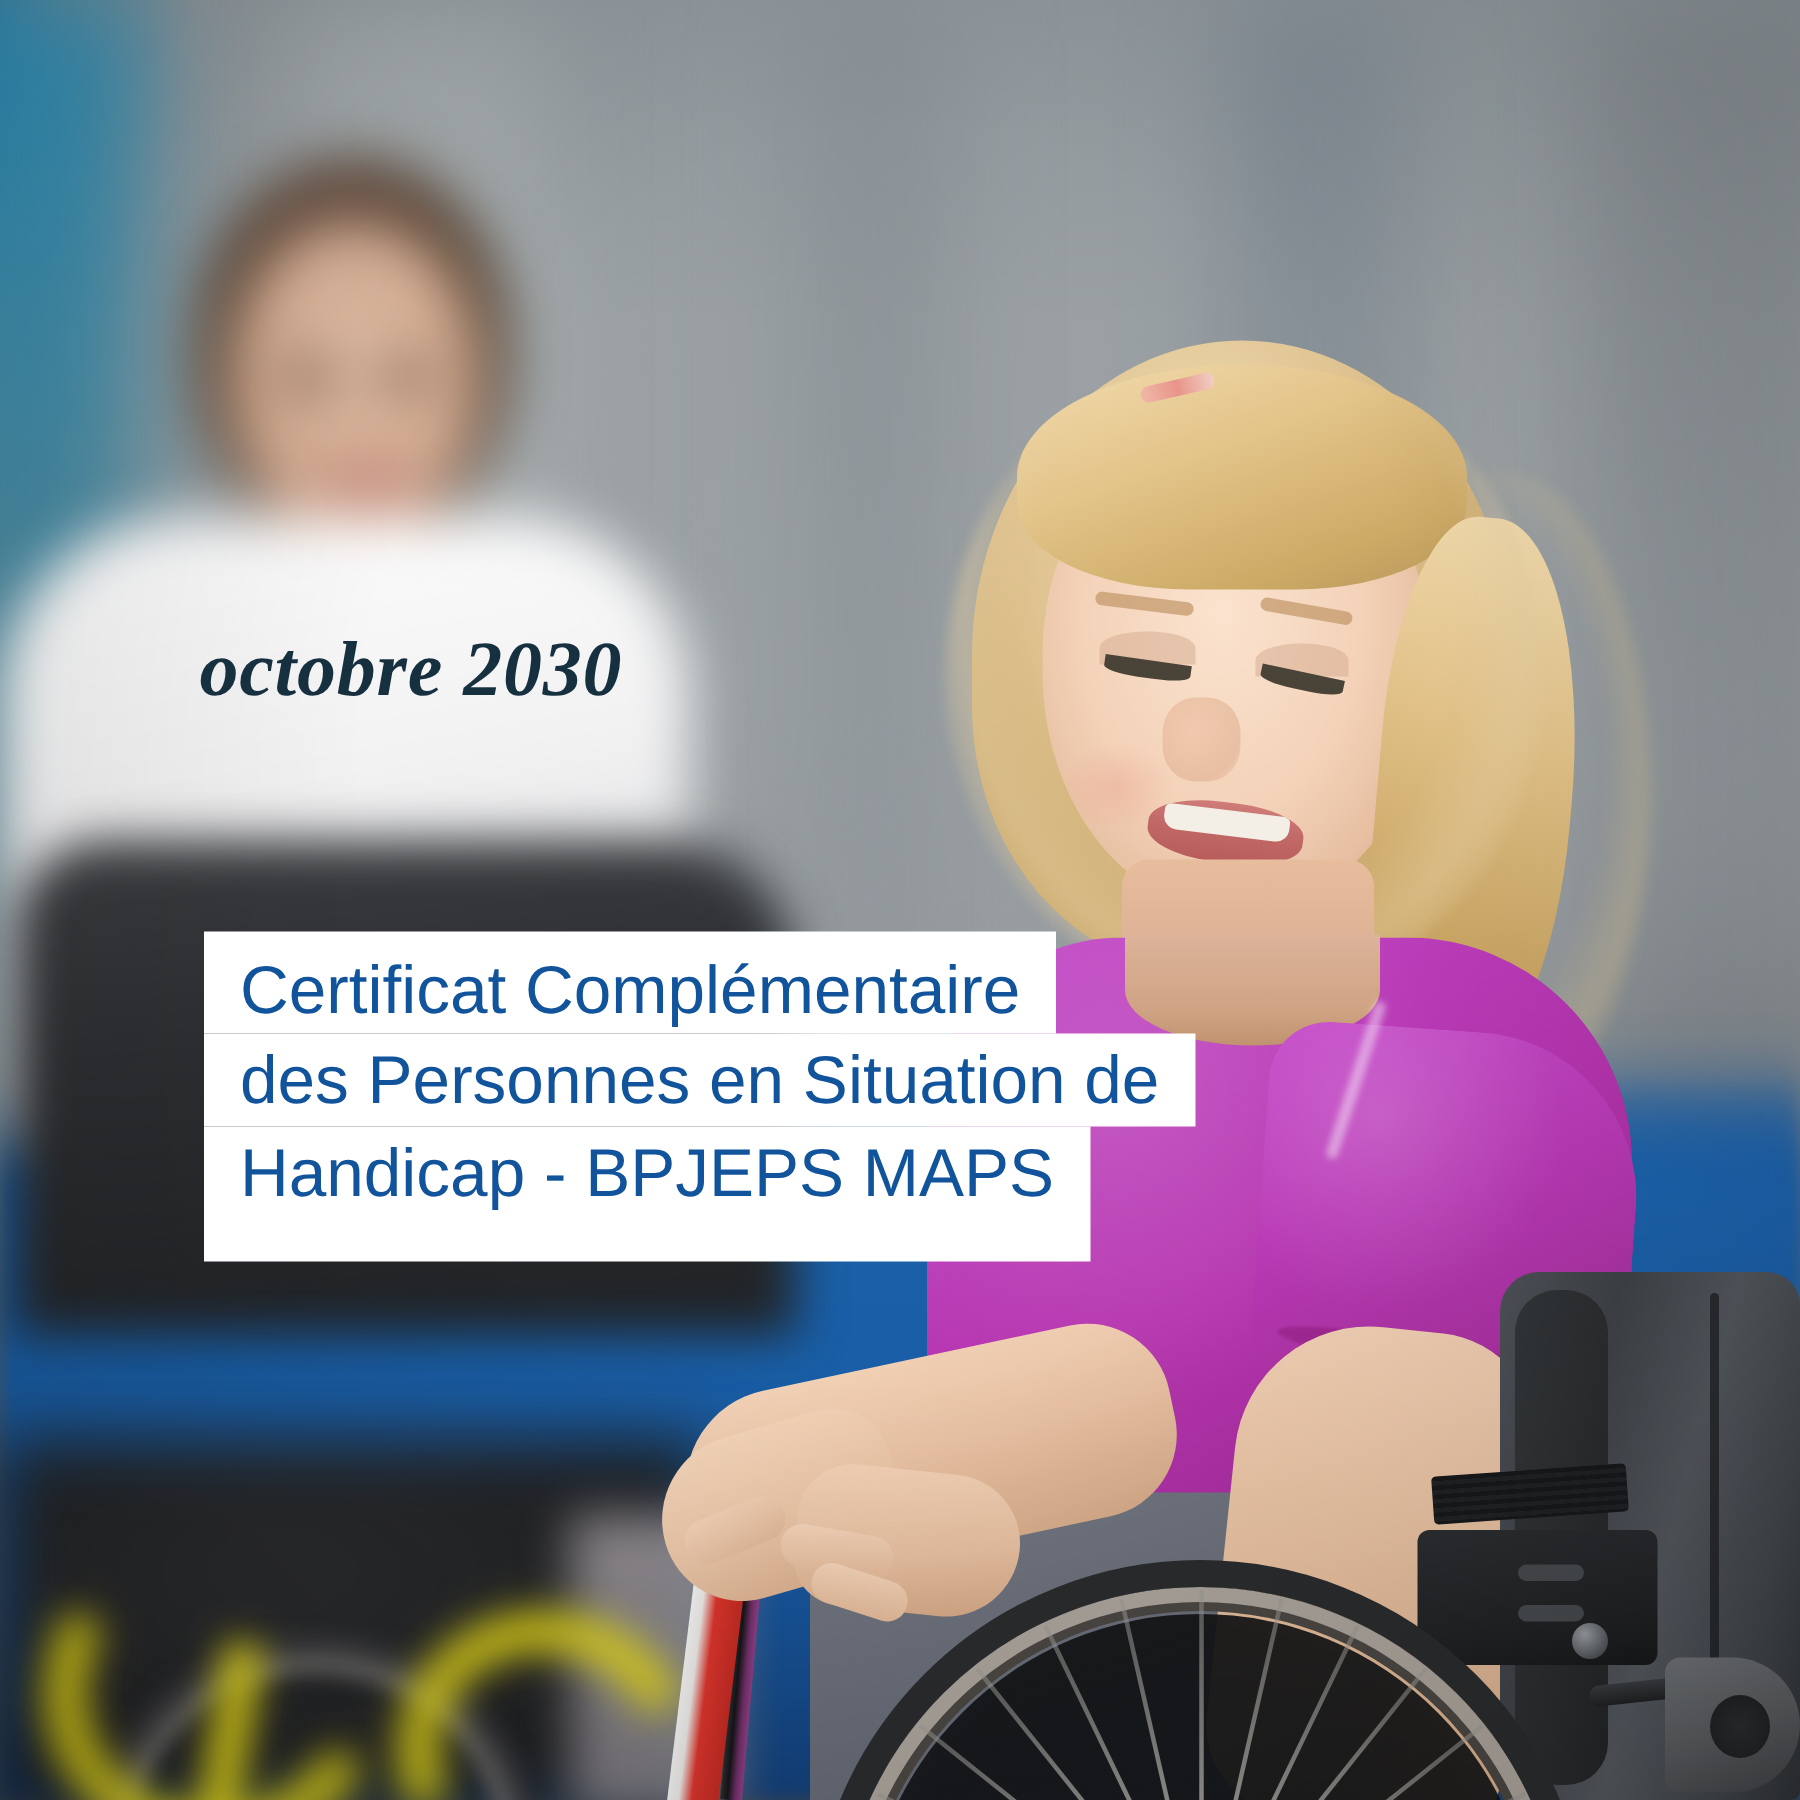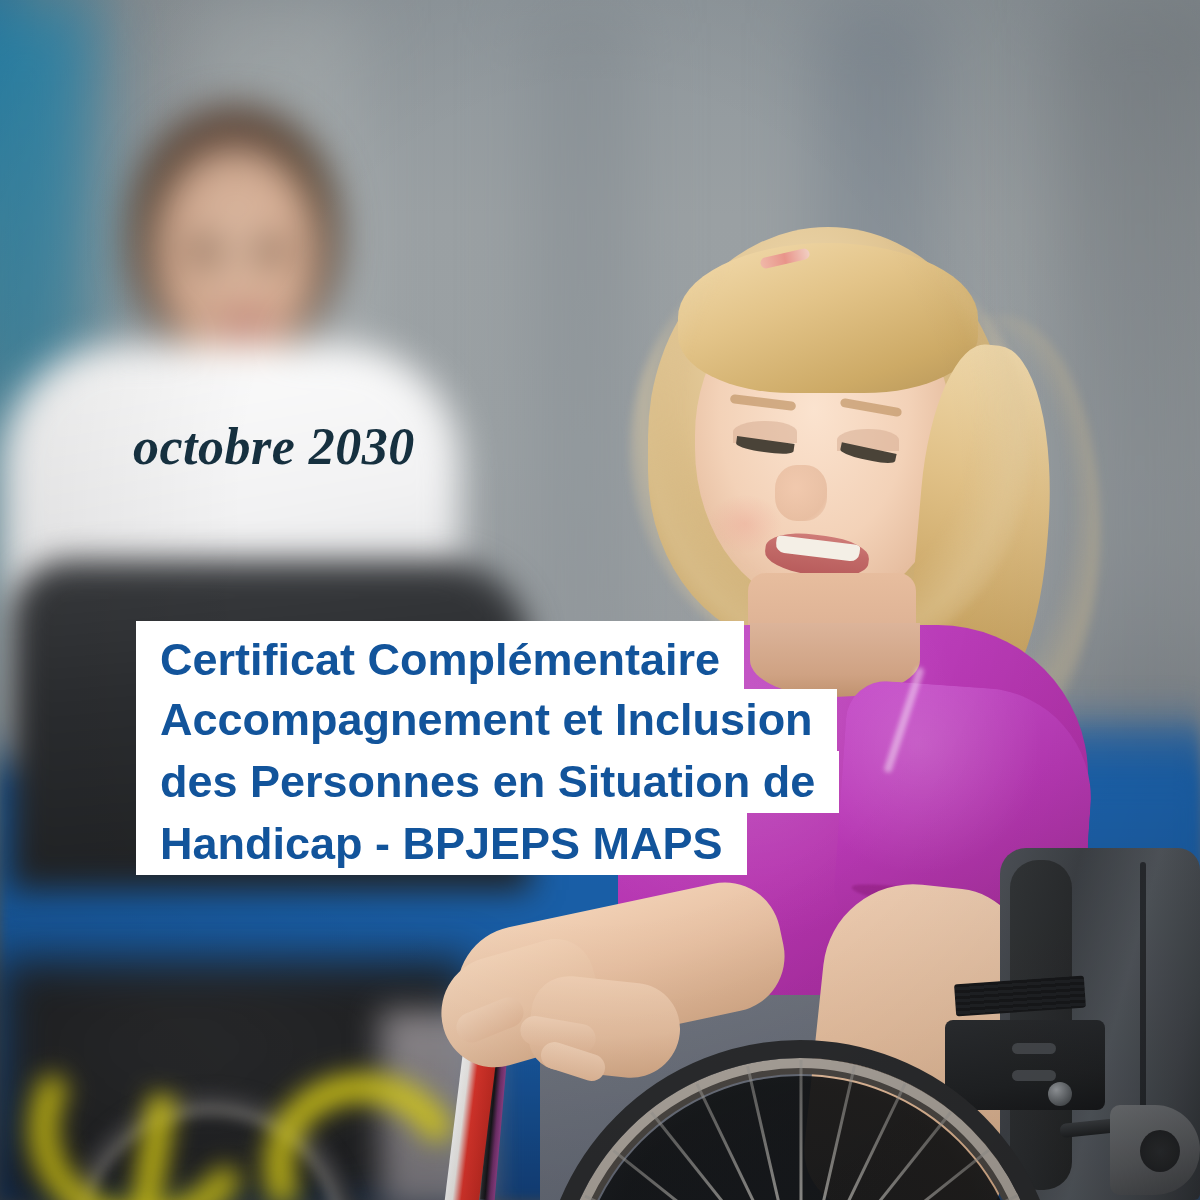--- a/index.html
+++ b/index.html
@@ -367,28 +367,28 @@
   }
 
   .title-block{
     position:absolute;left:136px;top:621px;
     display:flex;flex-direction:column;align-items:flex-start;
   }
   .title-line{
     background:#ffffff;
     color:#12549b;
     font-family:"Liberation Sans", sans-serif;
-    font-weight:bold;
+    font-weight:normal;
     font-size:45px;
     line-height:62px;
     white-space:nowrap;
     padding:0 24px 0 24px;
   }
   .title-line:first-child{padding-top:10px;line-height:58px;}
-  .title-line:last-child{padding-bottom:0;}
+  .title-line:last-child{padding-bottom:28px;}
 </style>
 </head>
 <body>
 
 <div id="poster">
 
   <div class="photo">
     <div class="bg-wall"></div>
     <div class="bg-band band1"></div>
     <div class="bg-band band2"></div>
@@ -486,19 +486,18 @@
     <div class="grain"></div>
   </div>
 
   <div class="overlay">
 
     <div class="kicker">octobre 2030</div>
 
 
     <div class="title-block">
       <div class="title-line">Certificat Complémentaire</div>
-      <div class="title-line">Accompagnement et Inclusion</div>
       <div class="title-line">des Personnes en Situation de</div>
       <div class="title-line">Handicap - BPJEPS MAPS</div>
     </div>
 
   </div>
 </div>
 
 </body></html>

